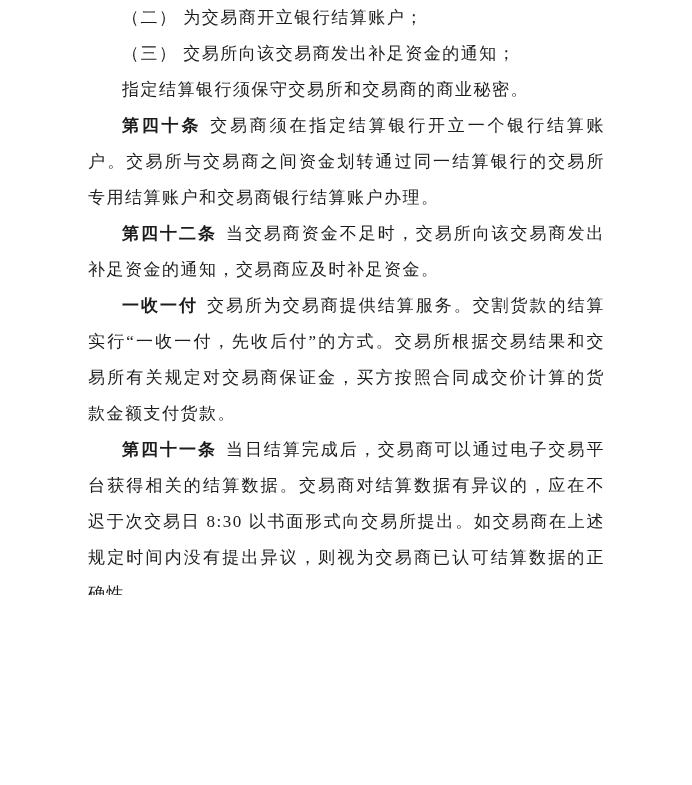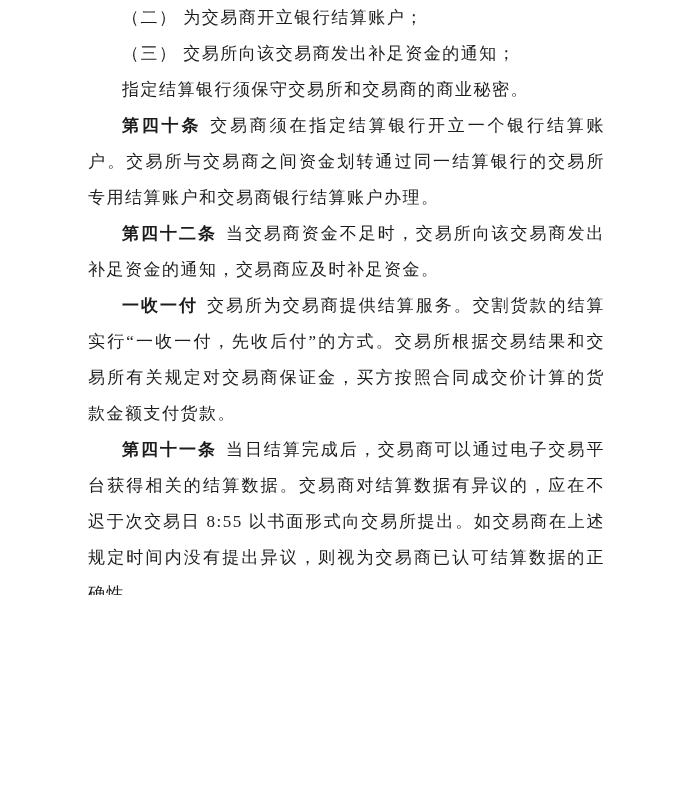--- a/index.html
+++ b/index.html
@@ -49,16 +49,16 @@
 
     <p><span class="article-no"></span><span>指定结算银行须保守交易所和交易商的商业秘密。</span></p>
 
     <p><span class="article-no">第四十条</span><span>交易商须在指定结算银行开立一个银行结算账户。交易所与交易商之间资金划转通过同一结算银行的交易所专用结算账户和交易商银行结算账户办理。</span></p>
 
 
     <p><span class="article-no">第四十二条</span><span>当交易商资金不足时，交易所向该交易商发出补足资金的通知，交易商应及时补足资金。</span></p>
 
     <p><span class="article-no">一收一付</span><span>交易所为交易商提供结算服务。交割货款的结算实行“一收一付，先收后付”的方式。交易所根据交易结果和交易所有关规定对交易商保证金，买方按照合同成交价计算的货款金额支付货款。</span></p>
 
-    <p><span class="article-no">第四十一条</span><span>当日结算完成后，交易商可以通过电子交易平台获得相关的结算数据。交易商对结算数据有异议的，应在不迟于次交易日 8:55 以书面形式向交易所提出。如交易商在上述规定时间内没有提出异议，则视为交易商已认可结算数据的正确性。</span></p>
+    <p><span class="article-no">第四十一条</span><span>当日结算完成后，交易商可以通过电子交易平台获得相关的结算数据。交易商对结算数据有异议的，应在不迟于次交易日 8:30 以书面形式向交易所提出。如交易商在上述规定时间内没有提出异议，则视为交易商已认可结算数据的正确性。</span></p>
 
   </div>
 </div>
 
 </body></html>

